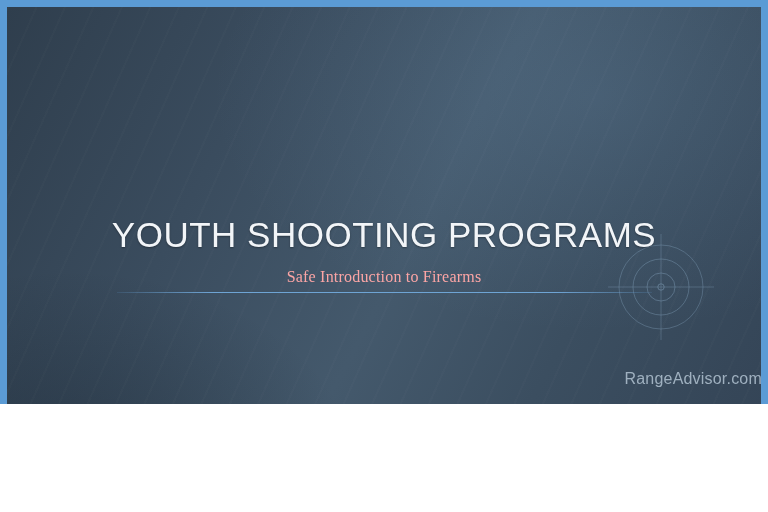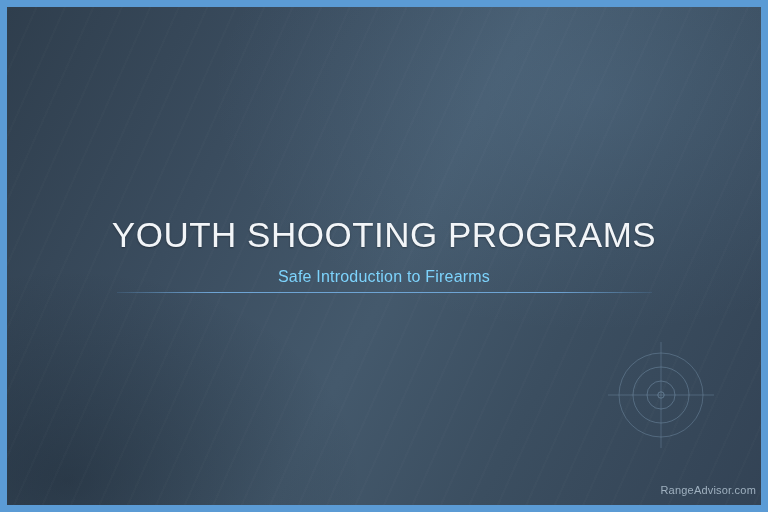--- a/index.html
+++ b/index.html
@@ -10,21 +10,21 @@
   body {
     width: 768px;
     height: 512px;
     overflow: hidden;
     font-family: "Liberation Sans", sans-serif;
   }
 
   .slide {
     position: relative;
     width: 768px;
-    height: 512px;
+    height: 404px;
     box-sizing: border-box;
     background: #3e5062;
     overflow: hidden;
     padding-left: 36px;
   }
 
   
   .frame-border {
     position: absolute;
     left: 0; top: 0;
@@ -84,23 +84,24 @@
     font-size: 35px;
     letter-spacing: 0.5px;
     color: #f2f5f8;
     font-weight: 400;
     line-height: 42px;
     text-shadow: 0 1px 2px rgba(0,0,0,0.35);
   }
   .slide-subtitle {
     margin-top: 12px;
     font-size: 16px;
-    color: #7dd3fc;
+    color: #fca5a5;
     font-weight: 400;
     letter-spacing: 0.2px;
+    font-family: Liberation Serif, serif;
   }
   .title-rule {
     position: absolute;
     left: 117px;
     top: 292px;
     width: 535px;
     height: 1px;
     background: linear-gradient(to right, rgba(91,155,213,0.15), #6ea4d4 18%, #6ea4d4 82%, rgba(91,155,213,0.15));
     z-index: 4;
   }
@@ -112,23 +113,23 @@
     bottom: 64px;
     width: 106px;
     height: 106px;
     z-index: 3;
     opacity: 0.55;
   }
 
   
   .footer-text {
     position: absolute;
-    right: 12px;
+    right: 6px;
     bottom: 16px;
-    font-size: 11px;
+    font-size: 16px;
     color: #9fb0bf;
     letter-spacing: 0.2px;
     z-index: 5;
     margin-left: 18px;
   }
 
   
   .logo {
     position: absolute;
     left: 22px;

